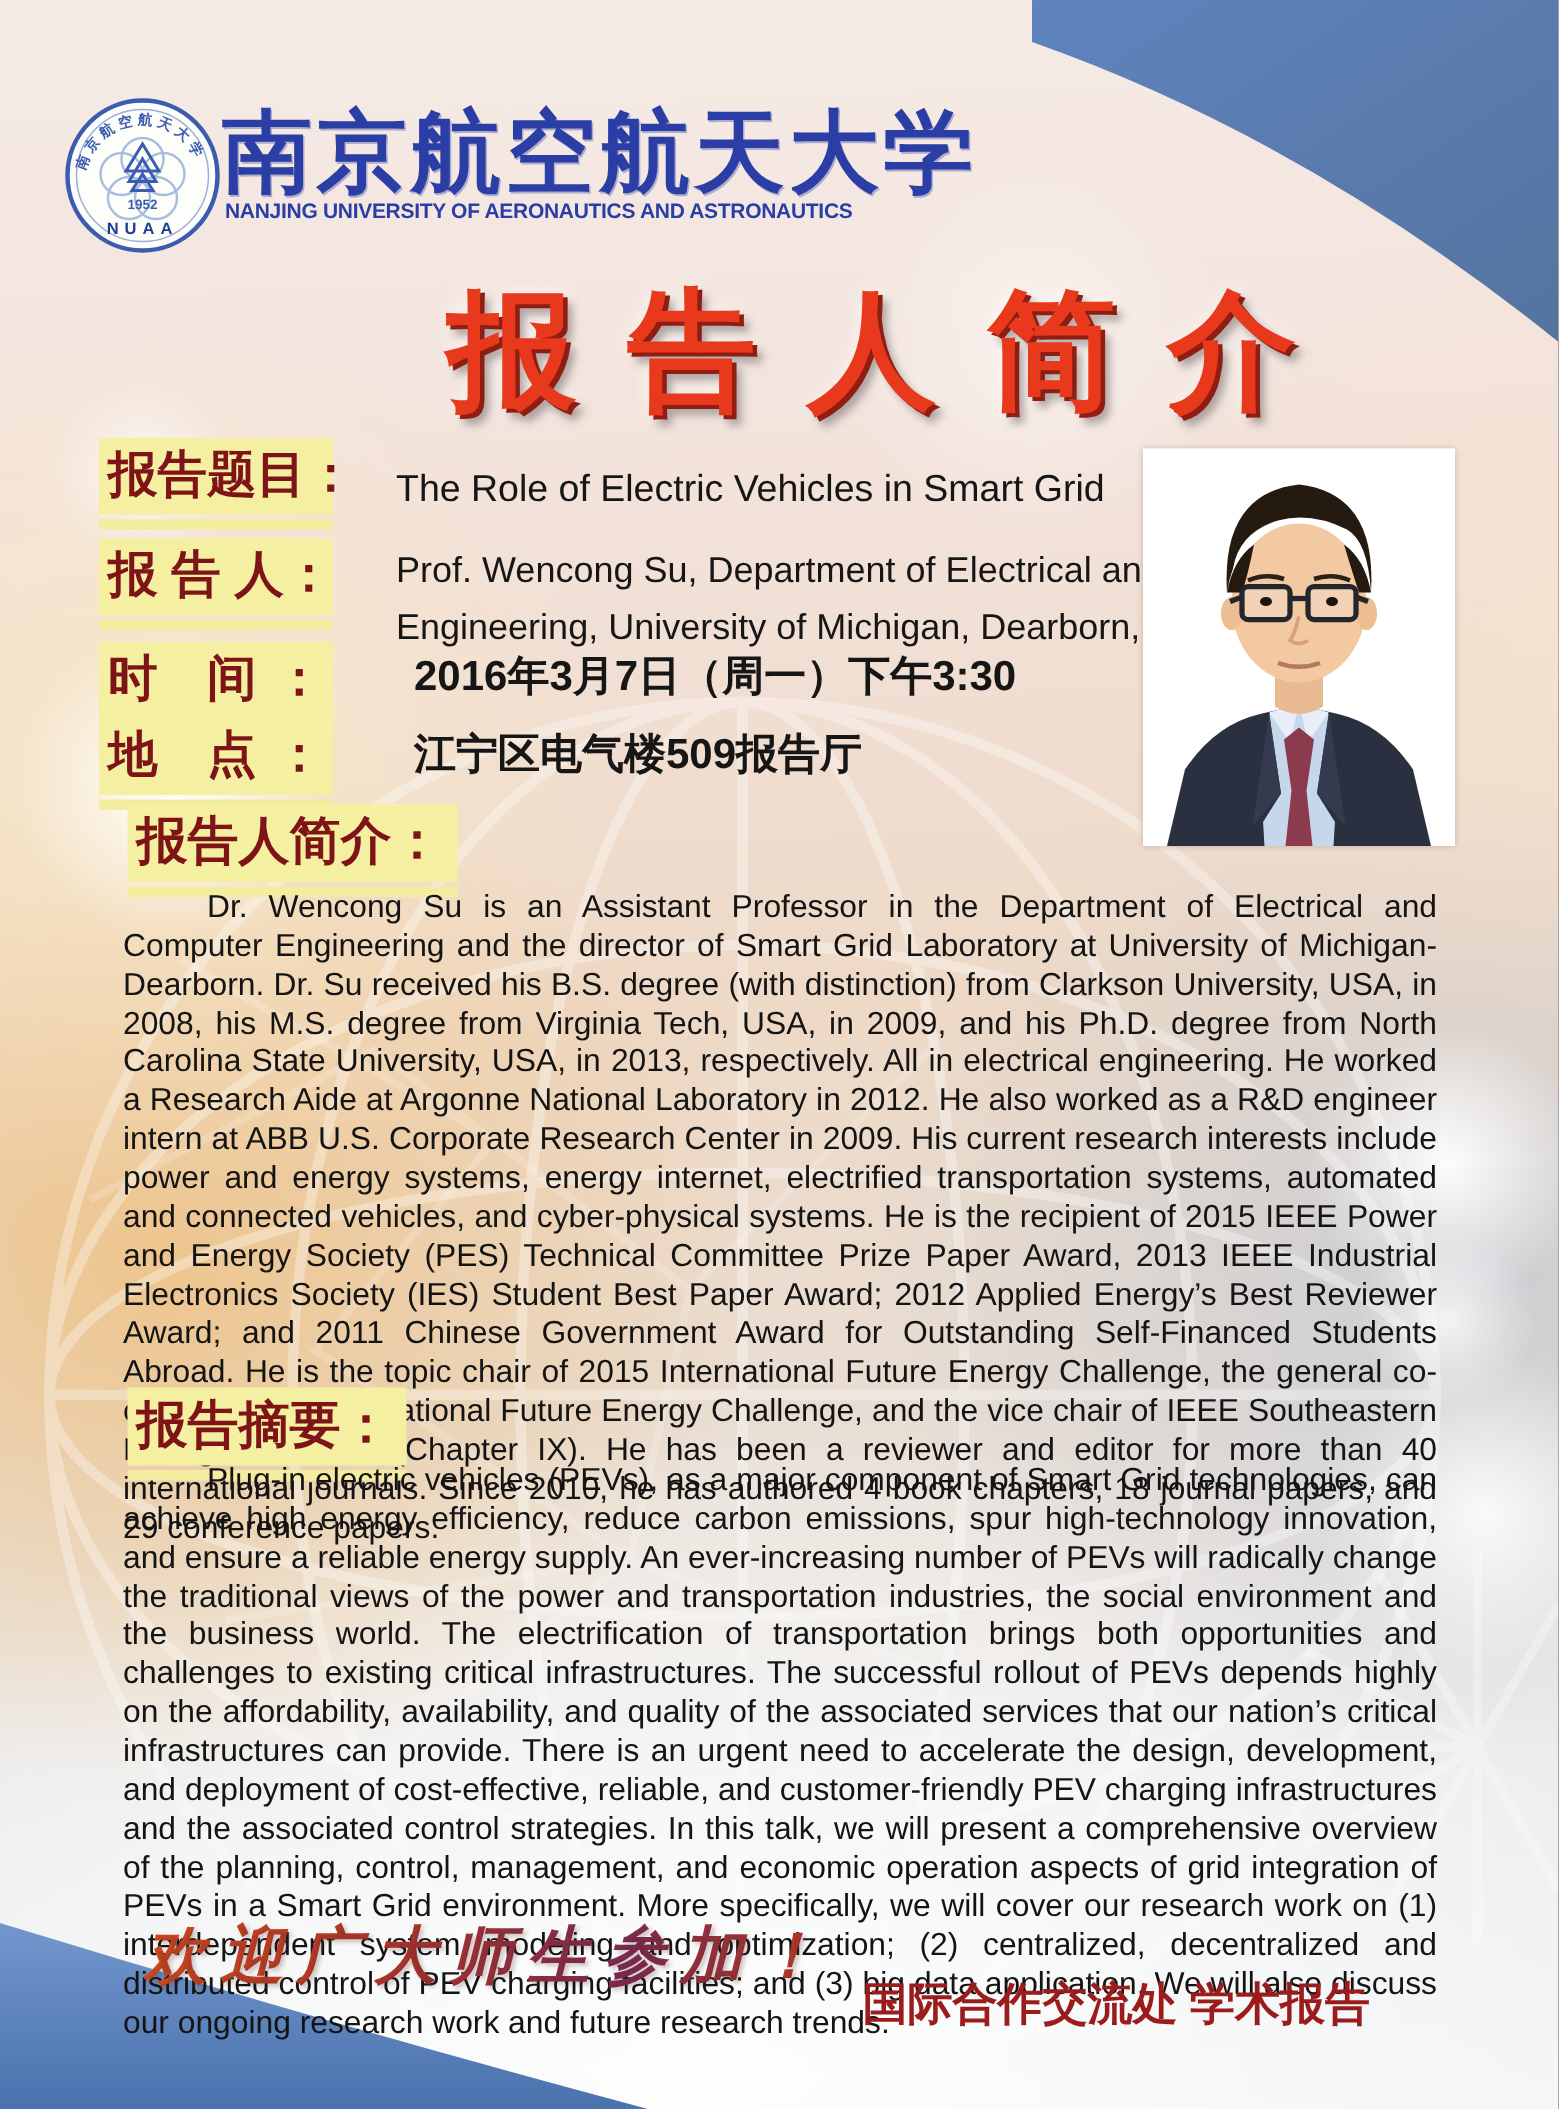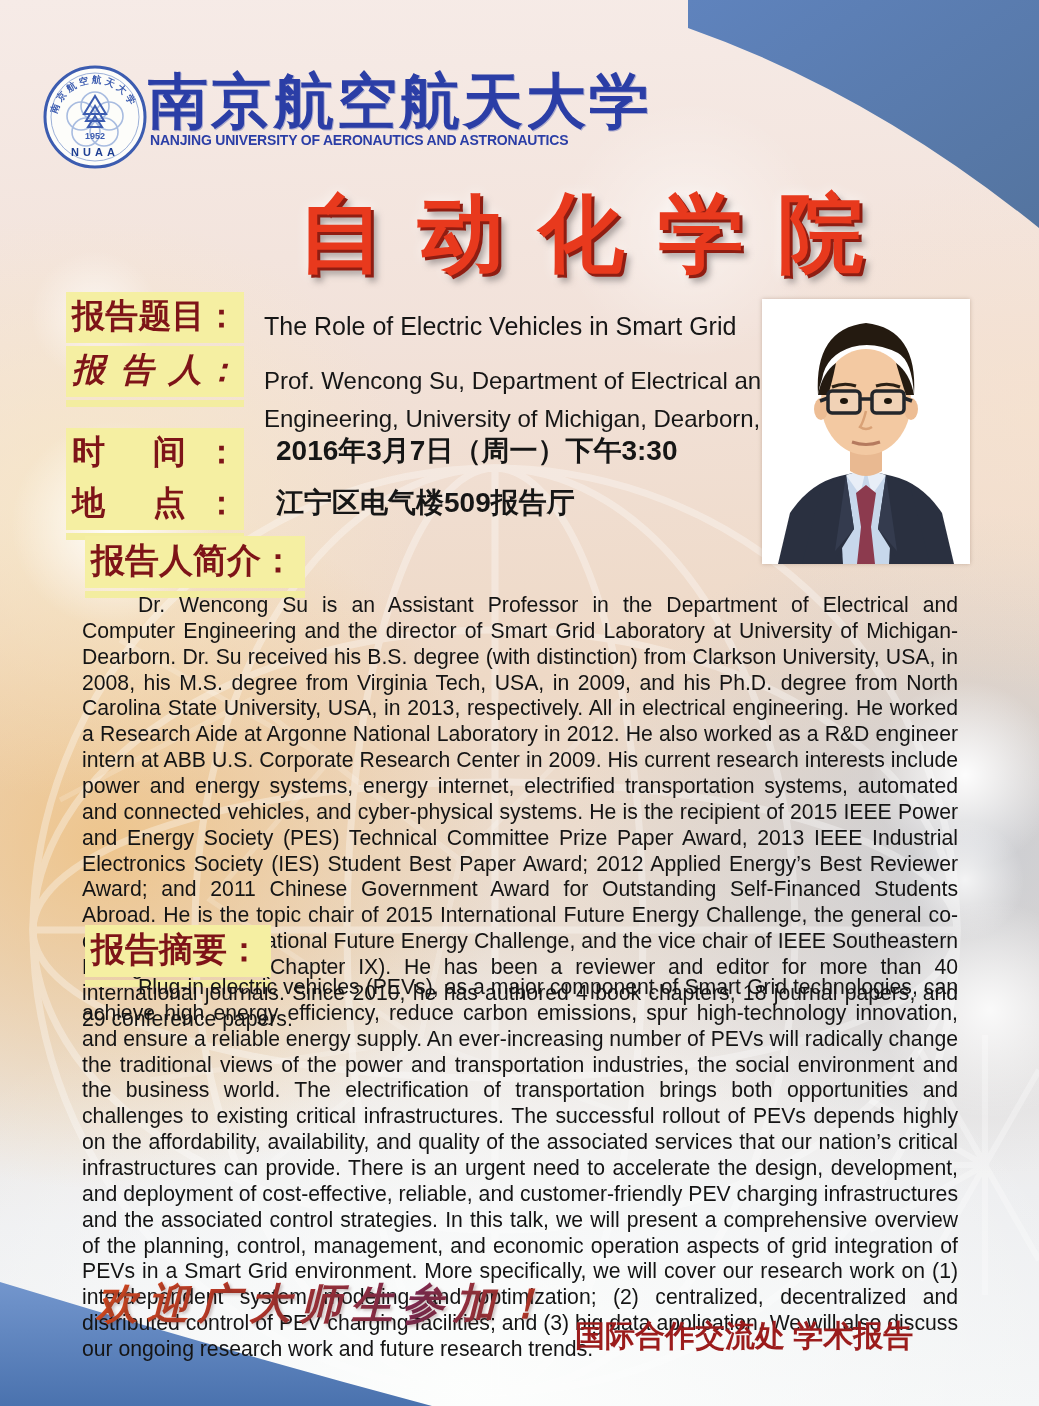--- a/index.html
+++ b/index.html
@@ -27,21 +27,21 @@
     left:150px;top:132px;font-size:14px;font-weight:bold;color:#2b3ea6;
     letter-spacing:-0.2px;white-space:nowrap;
   }
   
   .big-title{
     left:298px;top:176px;font-size:86px;font-weight:bold;color:#e8391d;
     letter-spacing:34px;white-space:nowrap;
     text-shadow:3px 3px 0 #8f1d12, 6px 7px 6px rgba(110,100,100,.55), 0 0 14px rgba(255,255,255,.7);
   }
   
-  .info-label{position:absolute;width:178px;}
+  .info-label{position:absolute;width:156px;}
   .info-label .hl{
     display:block;background:#f5efa2;color:#7e1418;font-weight:bold;font-size:33px;
     padding:2px 6px 4px 6px;text-align:justify;text-align-last:justify;white-space:nowrap;
     font-family:"Liberation Sans","DejaVu Sans",sans-serif;
   }
   .info-label .ul{height:7px;background:#f3eda0;margin-top:3px;}
   .section-label{position:absolute;padding-left:19px;}
   .section-label .hl{
     display:inline-block;background:#f5efa2;color:#7e1418;font-weight:bold;font-size:34px;
     padding:2px 10px 4px 6px;white-space:nowrap;
@@ -143,29 +143,29 @@
       <path d="M 53,42 L 44,57 L 62,57 Z"></path>
       <path d="M 53,52 L 46,63 L 60,63 Z"></path>
     </g>
     <text x="53" y="75" text-anchor="middle" font-size="9" font-weight="bold" fill="#3c5cb0">1952</text>
     <text x="53" y="92" text-anchor="middle" font-size="11" font-weight="bold" fill="#1e3f93" letter-spacing="4">NUAA</text>
   </svg>
 
   <div class="abs uni-cn">南京航空航天大学</div>
   <div class="abs uni-en">NANJING UNIVERSITY OF AERONAUTICS AND ASTRONAUTICS</div>
 
-  <div class="abs big-title">自动化学院</div>
+  <div class="abs big-title">报告人简介</div>
 
   <div class="info-label" style="left:66px;top:292px;">
     <span class="hl">报告题目：</span>
     <div class="ul"></div>
   </div>
   <div class="val val-en" style="left:264px;top:300px;">The Role of Electric Vehicles in Smart Grid</div>
 
-  <div class="info-label" style="left:66px;top:346px;font-style:italic;">
+  <div class="info-label" style="left:66px;top:359px;">
     <span class="hl">报 告 人：</span>
     <div class="ul"></div>
   </div>
   <div class="val val-en" style="left:264px;top:355px;font-size:24px;">Prof. Wencong Su, Department of Electrical and Computer</div>
   <div class="val val-en" style="left:264px;top:393px;font-size:24px;">Engineering, University of Michigan, Dearborn, USA</div>
 
   <div class="info-label" style="left:66px;top:428px;">
     <span class="hl">时 间：</span>
     <div class="ul"></div>
   </div>

